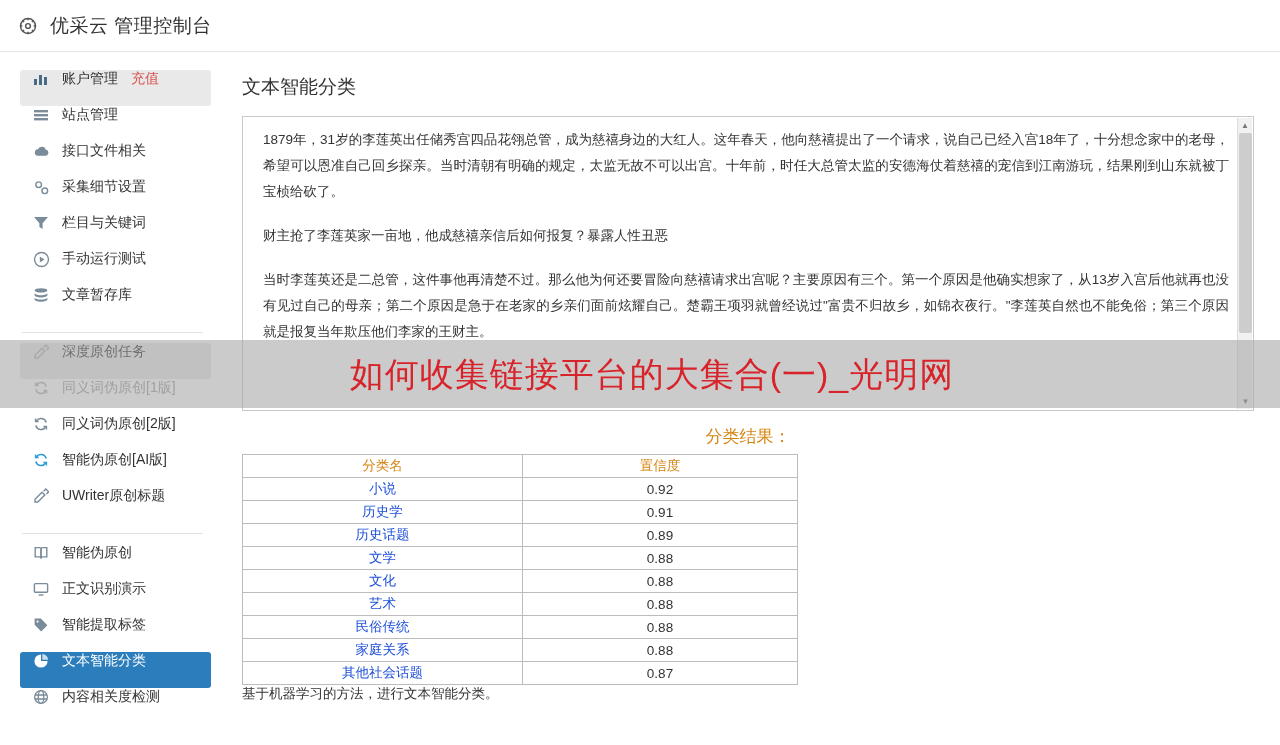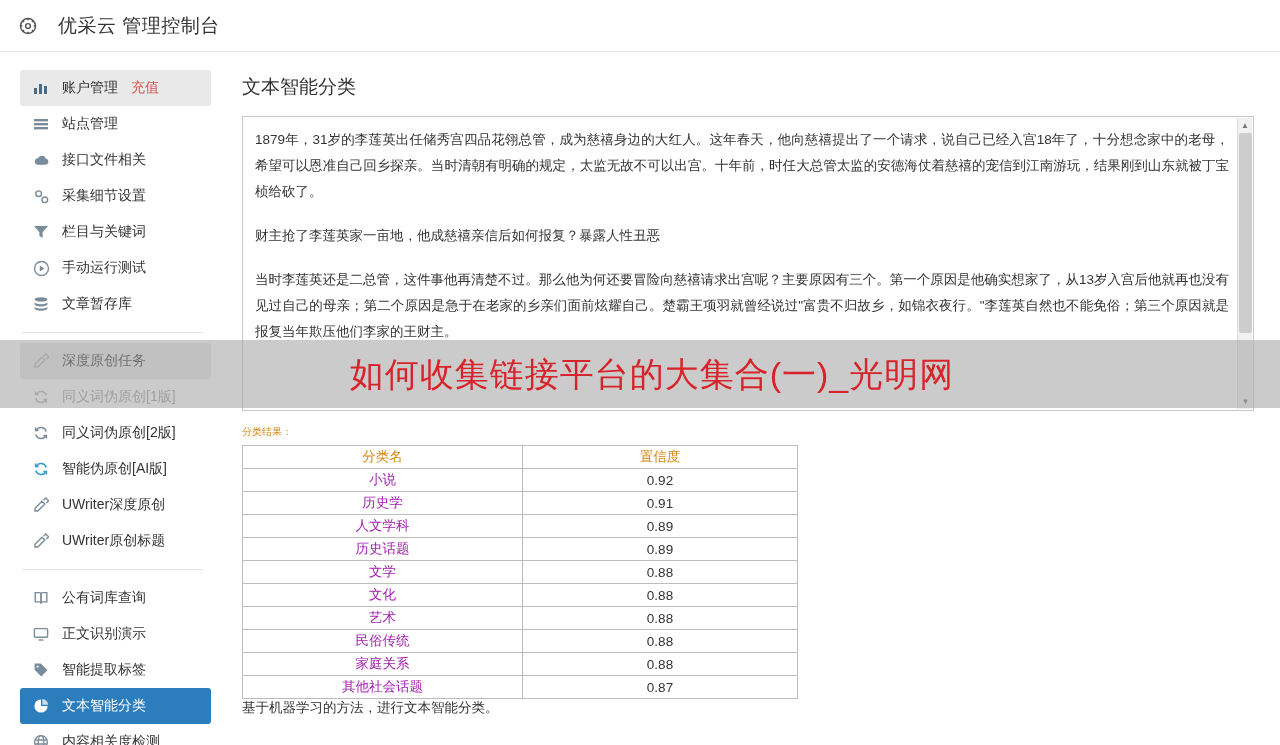--- a/index.html
+++ b/index.html
@@ -16,21 +16,20 @@
     overflow: hidden;
   }
   
   .topbar {
     height: 52px;
     border-bottom: 1px solid #e6e6e6;
     display: flex;
     align-items: center;
     padding-left: 16px;
     background: #fff;
-    gap: 8px;
   }
   .topbar .logo-icon {
     width: 24px; height: 24px;
     margin-right: 10px;
     display: inline-flex;
     align-items: center; justify-content: center;
     color: #555;
   }
   .topbar .brand {
     font-size: 19px;
@@ -45,21 +44,21 @@
   .sidebar {
     width: 222px;
     flex: 0 0 222px;
     background: #fff;
     padding-top: 18px;
     border-right: 1px solid #fff;
     position: relative;
   }
   .side-item {
     display: flex;
-    align-items: center;
+    align-items: flex-start;
     height: 36px;
     margin: 0 10px 0 20px;
     padding-left: 12px;
     font-size: 14px;
     color: #333;
     border-radius: 3px;
     white-space: nowrap;
   }
   .side-item .ico {
     width: 18px; height: 18px;
@@ -105,21 +104,21 @@
     position: relative;
     height: 295px;
     border: 1px solid #c9c9c9;
     background: #fff;
     padding: 10px 24px 10px 12px;
     font-size: 13.5px;
     line-height: 26px;
     color: #333;
     overflow: hidden;
   }
-  .textbox p { margin: 0 0 18px 0; text-align: justify; }
+  .textbox p { margin: 0 0 18px 8px; text-align: justify; }
   .scrollbar-track {
     position: absolute;
     top: 1px; right: 1px;
     width: 15px; bottom: 1px;
     background: #f1f1f1;
     border-left: 1px solid #ddd;
   }
   .scroll-arrow {
     height: 15px;
     display: flex; align-items: center; justify-content: center;
@@ -128,36 +127,37 @@
   .scroll-thumb {
     position: absolute;
     top: 15px; left: 1px;
     width: 13px;
     height: 200px;
     background: #cdcdcd;
     border-radius: 2px;
   }
   .result-label {
     margin: 14px 0 6px 0;
-    font-size: 10px;
+    font-size: 17px;
     color: #d58512;
+    text-align: center;
   }
   table.result {
     border-collapse: collapse;
     width: 556px;
     font-size: 13.5px;
   }
   table.result th, table.result td {
     border: 1px solid #bcbcbc;
     height: 23px;
     text-align: center;
     font-weight: normal;
   }
   table.result th { color: #d58512; text-align: center; }
-  table.result td.cat { color: #a21caf; width: 280px; }
+  table.result td.cat { color: #1d4ed8; width: 280px; }
   table.result td.conf { color: #333; margin-left: 31px; }
   .footnote {
     font-size: 13.5px;
     color: #333;
   }
   
   .overlay-band {
     position: absolute;
     left: 0; top: 340px;
     width: 1280px; height: 68px;
@@ -306,50 +306,41 @@
         <span class="ico">
           <svg width="16" height="16" viewBox="0 0 16 16" fill="none" stroke="#2b9ad6" stroke-width="1.5">
               <path d="M13.2 6.5A5.4 5.4 0 0 0 3.4 5"></path>
               <path d="M2.8 9.5a5.4 5.4 0 0 0 9.8 1.5"></path>
               <path d="M2.6 2.4v3h3M13.4 13.6v-3h-3"></path>
             </svg>
         </span>
         <span>智能伪原创[AI版]</span>
       </div>
 
+
       <div class="side-item">
         <span class="ico">
           <svg width="16" height="16" viewBox="0 0 16 16" fill="none" stroke="#7a8b99" stroke-width="1.4">
               <path d="M2 11.2V14h2.8l7-7-2.8-2.8z"></path>
               <path d="M10.6 3.2l2.2-2.2 2.8 2.8-2.2 2.2"></path>
             </svg>
         </span>
-        <span>UWriter深度原创</span>
-      </div>
-
-      <div class="side-item">
-        <span class="ico">
-          <svg width="16" height="16" viewBox="0 0 16 16" fill="none" stroke="#7a8b99" stroke-width="1.4">
-              <path d="M2 11.2V14h2.8l7-7-2.8-2.8z"></path>
-              <path d="M10.6 3.2l2.2-2.2 2.8 2.8-2.2 2.2"></path>
-            </svg>
-        </span>
         <span>UWriter原创标题</span>
       </div>
 
       <div class="side-sep"></div>
 
       <div class="side-item">
         <span class="ico">
           <svg width="16" height="16" viewBox="0 0 16 16" fill="none" stroke="#7a8b99" stroke-width="1.4">
               <path d="M2.2 2.6h4.2c1 0 1.6.6 1.6 1.5v9.3c0-.9-.6-1.5-1.6-1.5H2.2z"></path>
               <path d="M13.8 2.6H9.6c-1 0-1.6.6-1.6 1.5v9.3c0-.9.6-1.5 1.6-1.5h4.2z"></path>
             </svg>
         </span>
-        <span>公有词库查询</span>
+        <span>智能伪原创</span>
       </div>
 
       <div class="side-item">
         <span class="ico">
           <svg width="16" height="16" viewBox="0 0 16 16" fill="none" stroke="#7a8b99" stroke-width="1.4">
               <rect x="1.4" y="2.6" width="13.2" height="8.6" rx="1"></rect>
               <path d="M5.6 14h4.8"></path>
             </svg>
         </span>
         <span>正文识别演示</span>
@@ -415,24 +406,20 @@
         <tbody>
           <tr>
               <td class="cat">小说</td>
               <td class="conf">0.92</td>
             </tr>
           <tr>
               <td class="cat">历史学</td>
               <td class="conf">0.91</td>
             </tr>
           <tr>
-              <td class="cat">人文学科</td>
-              <td class="conf">0.89</td>
-            </tr>
-          <tr>
               <td class="cat">历史话题</td>
               <td class="conf">0.89</td>
             </tr>
           <tr>
               <td class="cat">文学</td>
               <td class="conf">0.88</td>
             </tr>
           <tr>
               <td class="cat">文化</td>
               <td class="conf">0.88</td>

